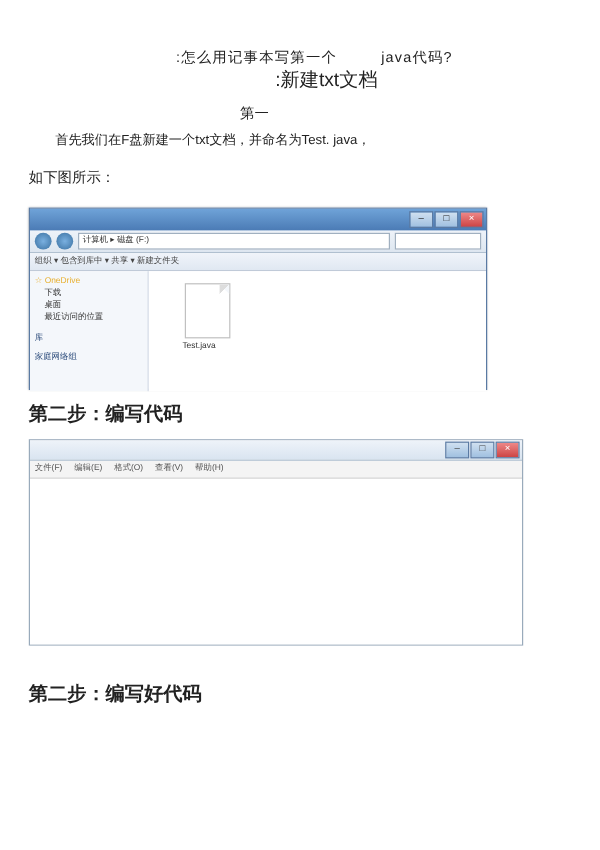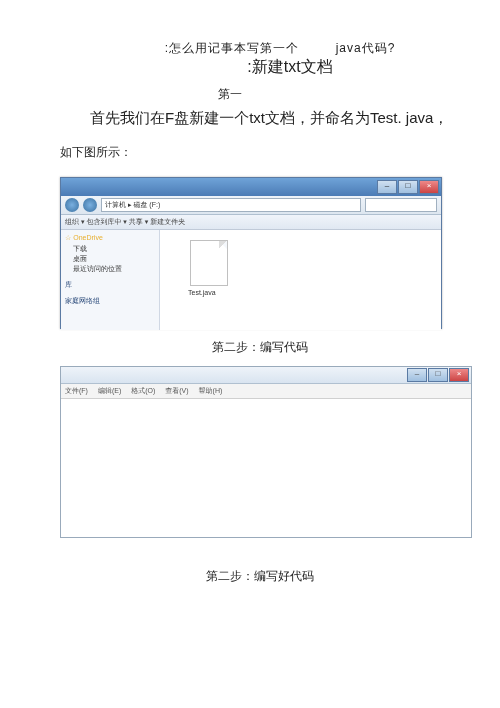--- a/index.html
+++ b/index.html
@@ -8,21 +8,21 @@
     width: 500px;
     height: 708px;
     background: #fff;
     font-family: "SimSun", "Microsoft YaHei", sans-serif;
     font-size: 12px;
     color: #222;
     position: relative;
     overflow: hidden;
   }
   .page {
-    padding: 40px 40px 20px 60px;
+    padding: 40px 40px 20px 24px;
   }
   .title-line1 {
     text-align: center;
     margin-left: 40px;
     font-size: 12px;
     letter-spacing: 1px;
   }
   .title-line1 .gap {
     display: inline-block;
     width: 28px;
@@ -31,32 +31,32 @@
     text-align: center;
     margin-left: 60px;
     font-size: 16px;
   }
   .step1-label {
     text-align: center;
     margin: 8px 0 6px -60px;
     font-size: 12px;
   }
   .para {
-    font-size: 15px;
+    font-size: 11px;
     text-indent: 2em;
     margin: 4px 0;
   }
   .para-noindent {
     font-size: 12px;
     margin: 16px 0;
   }
   .step-label {
-    text-align: center;
-    font-size: 12px;
+    font-size: 16px;
     margin: 10px 0;
+    font-weight: bold;
   }
 
   
   .explorer {
     width: 380px;
     height: 150px;
     margin: 4px 0 8px 0;
     border: 1px solid #5a7aa3;
     background: #fff;
     position: relative;

